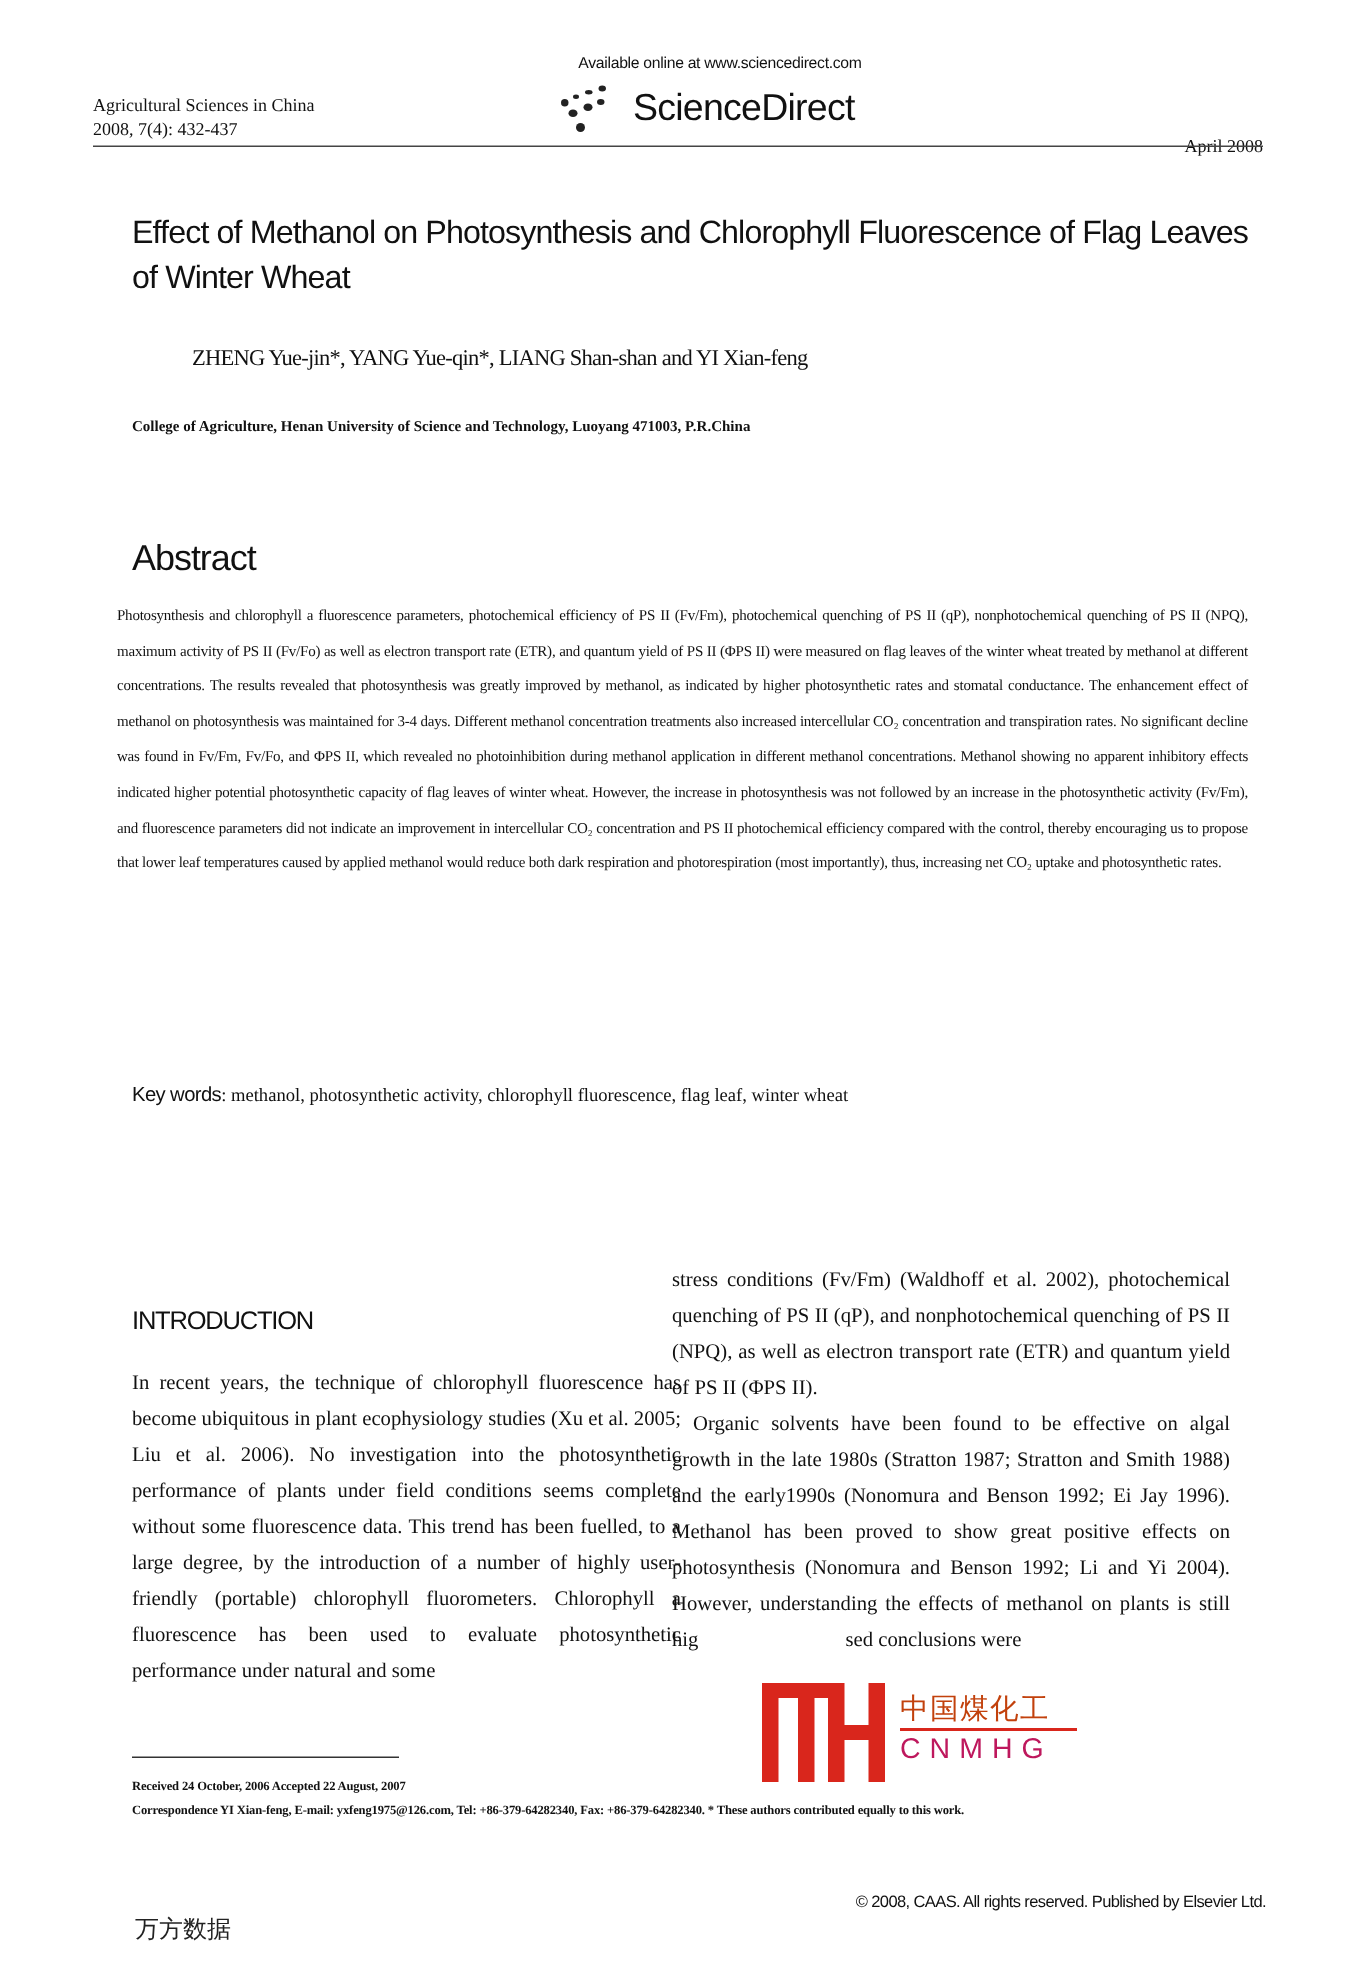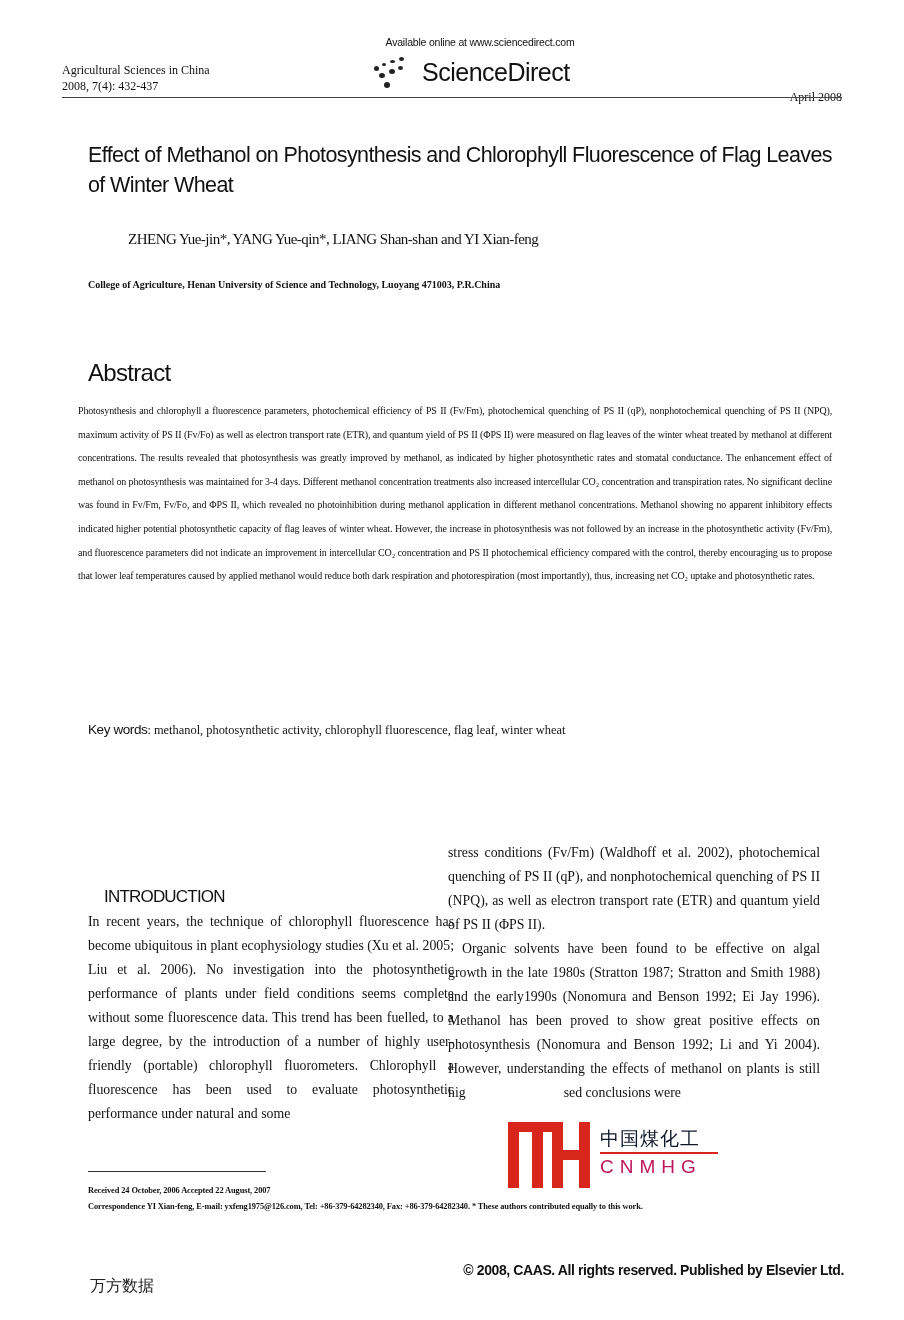--- a/index.html
+++ b/index.html
@@ -18,39 +18,39 @@
 
   .title { position: absolute; left: 88px; top: 140px; width: 760px; font-size: 21.5px; line-height: 30px; letter-spacing: -0.6px; font-weight: normal; margin: 0; }
   .authors { position: absolute; left: 88px; top: 231px; font-size: 15px; letter-spacing: -0.5px; margin-left: 40px; }
   .affil { position: absolute; left: 88px; top: 279px; font-size: 10px; font-weight: bold; letter-spacing: 0px; }
 
   .abs-head { position: absolute; left: 88px; top: 359px; font-size: 24px; letter-spacing: -0.7px; margin: 0; font-weight: normal; }
   .abs-body { position: absolute; left: 78px; top: 399px; width: 754px; font-size: 10px; line-height: 23.6px; text-align: justify; margin: 0; letter-spacing: -0.15px; }
   .keywords { position: absolute; left: 88px; top: 722px; font-size: 12.4px; }
   .keywords .kw-label { font-family: "Liberation Sans", sans-serif; font-size: 13.5px; letter-spacing: -0.4px; }
 
-  .intro-head { position: absolute; left: 88px; top: 871px; font-size: 17px; letter-spacing: -0.8px; margin: 16px; font-weight: normal; }
+  .intro-head { position: absolute; left: 88px; top: 871px; font-size: 17px; letter-spacing: -0.8px; margin: 0; font-weight: normal; }
   .col { position: absolute; font-size: 13.8px; line-height: 24px; text-align: justify; margin: 0; }
   .col-left { left: 88px; top: 910px; width: 366px; }
   .col-right { left: 448px; top: 841px; width: 372px; }
   .col p { margin: 0; }
   .indent { text-indent: 14px; }
 
   .fn-rule { position: absolute; left: 88px; top: 1171px; width: 178px; border-top: 1px solid #333; }
   .fn { position: absolute; left: 88px; font-size: 8.4px; font-weight: bold; letter-spacing: -0.1px; white-space: nowrap; }
   .fn1 { top: 1186px; }
   .fn2 { top: 1202px; }
 
-  .copyright { position: absolute; right: 60px; top: 1262px; font-size: 14px; letter-spacing: -0.4px; font-weight: bold; }
+  .copyright { position: absolute; right: 60px; top: 1262px; font-size: 11px; letter-spacing: -0.4px; font-weight: normal; }
   .wanfang { position: absolute; left: 90px; top: 1276px; font-size: 16px; color: #222; }
 
   .wm { position: absolute; left: 500px; top: 1120px; width: 220px; height: 70px; background: transparent; }
   .wm-bars { position: absolute; left: 0; top: 0; width: 90px; height: 70px; }
   .wm-bars span { position: absolute; background: #d9261c; }
-  .wm-cn { position: absolute; left: 100px; top: 6px; font-size: 19px; color: #0f172a; letter-spacing: 1px; }
+  .wm-cn { position: absolute; left: 100px; top: 6px; font-size: 19px; color: #c2410c; letter-spacing: 1px; }
   .wm-line { position: absolute; left: 100px; top: 32px; width: 118px; border-top: 2px solid #d9261c; }
   .wm-en { position: absolute; left: 100px; top: 36px; font-size: 19px; color: #be185d; letter-spacing: 6px; }
 </style>
 </head>
 <body>
 
 <div class="avail sans">Available online at www.sciencedirect.com</div>
 
 <div class="journal serif">
   <div>Agricultural Sciences in China</div>

